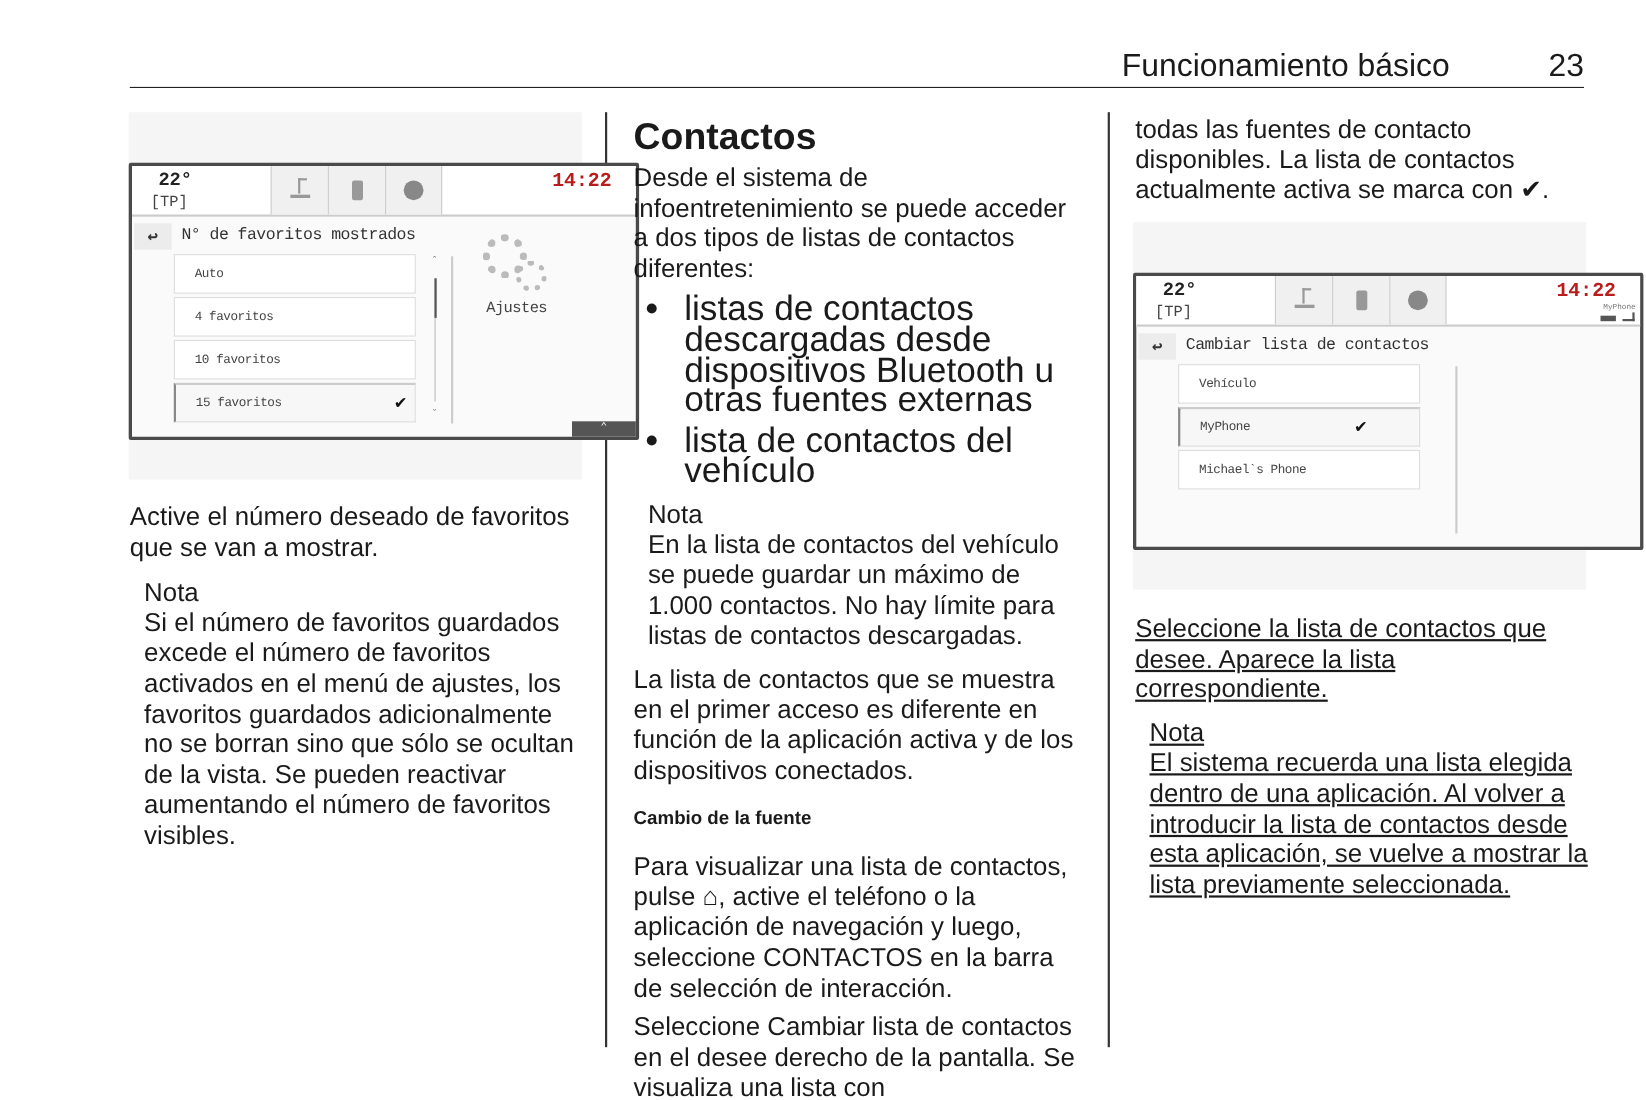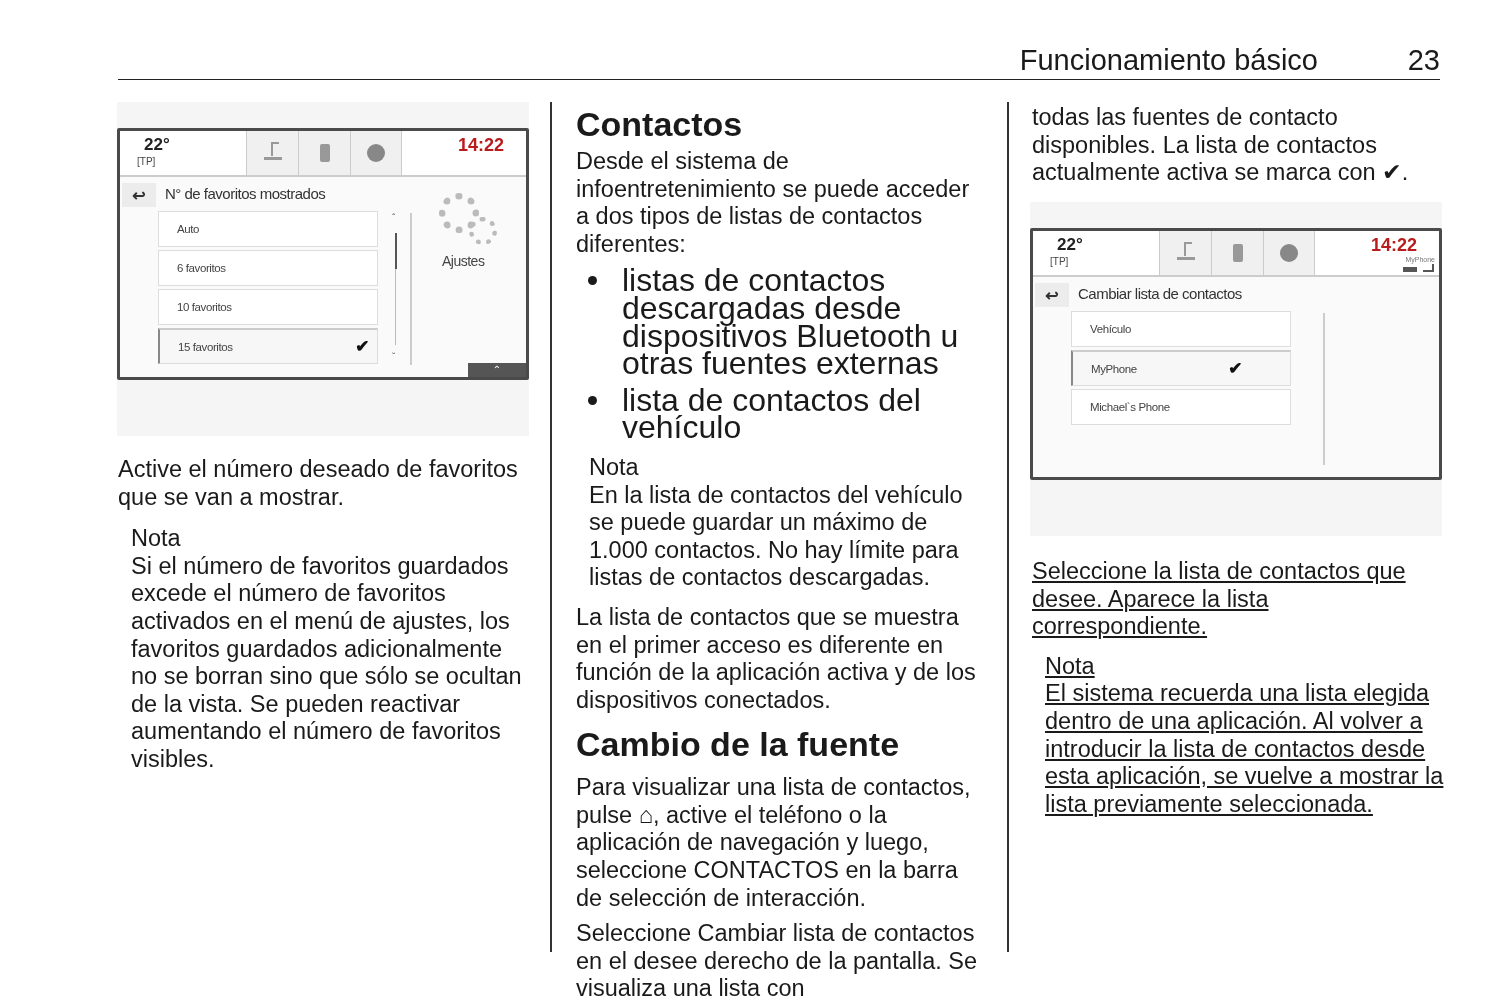--- a/index.html
+++ b/index.html
@@ -9,31 +9,31 @@
   .page-header { position: absolute; left: 118px; top: 40px; width: 1322px; height: 40px; border-bottom: 1.5px solid #222; text-decoration: underline; }
   .page-header .section { position: absolute; right: 122px; top: 4px; font-size: 29px; }
   .page-header .pagenum { position: absolute; right: 0; top: 4px; font-size: 29px; text-align: center; }
 
   .col-rule { position: absolute; top: 102px; width: 1.5px; height: 850px; background: #333; }
 
   .col { position: absolute; }
   .p { font-size: 23.5px; line-height: 27.6px; }
   .note { padding-left: 13px; }
   .h1 { font-size: 34px; line-height: 40px; }
-  .h2 { font-size: 34px; line-height: 32px; }
+  .h2 { font-size: 17px; line-height: 32px; }
   ul.bullets { list-style: none; }
   ul.bullets li { position: relative; padding-left: 46px; font-size: 32px; line-height: 27.6px; }
   ul.bullets li::before { content: ""; position: absolute; left: 12px; top: 9px; width: 9px; height: 9px; border-radius: 50%; background: #1a1a1a; }
 
   
   .screen-wrap { position: absolute; background: #f5f5f5; }
-  .screen { position: absolute; left: 0; top: 26px; width: 412px; height: 252px; background: #fafafa; border: 3px solid #4a4a4a; border-radius: 2px; font-family: Liberation Sans, sans-serif; }
+  .screen { position: absolute; left: 0; top: 46px; width: 464px; height: 252px; background: #fafafa; border: 3px solid #4a4a4a; border-radius: 2px; font-family: Liberation Mono, monospace; }
   .statusbar { position: absolute; left: 0; top: 0; right: 0; height: 46px; border-bottom: 2px solid #ccc; background: #fff; }
   .temp { position: absolute; left: 24px; top: 4px; font-size: 17px; font-weight: bold; color: #222; }
-  .tp { position: absolute; left: 17px; top: 25px; font-size: 10px; color: #444; }
+  .tp { position: absolute; left: 17px; top: 25px; font-size: 14px; color: #444; }
   .clock { position: absolute; right: 22px; top: 4px; font-size: 18px; font-weight: bold; color: #b91c1c; }
   .tabs { position: absolute; left: 126px; top: 0; height: 44px; display: flex; }
   .tab { width: 52px; height: 44px; border-left: 1px solid #ccc; background: #f0f0f0; display: flex; align-items: center; justify-content: center; }
   .tab:last-child { border-right: 1px solid #ccc; }
   .ico-nav { width: 18px; height: 14px; border-bottom: 3px solid #999; position: relative; }
   .ico-nav::before { content: ""; position: absolute; left: 7px; top: -4px; width: 6px; height: 12px; border-left: 2px solid #999; border-top: 2px solid #999; }
   .ico-phone { width: 10px; height: 18px; background: #999; border-radius: 2px; }
   .ico-disc { width: 18px; height: 18px; border-radius: 50%; background: #888; }
   .screen-title-row { position: absolute; left: 0; top: 52px; right: 0; height: 26px; }
   .back-btn { position: absolute; left: 2px; top: 0; width: 34px; height: 24px; background: #ececec; display: flex; align-items: center; justify-content: center; font-size: 16px; font-weight: bold; color: #333; }
@@ -91,21 +91,21 @@
       <div class="back-btn">
           <span>↩</span>
         </div>
       <span class="screen-title">N° de favoritos mostrados</span>
     </div>
     <div class="list">
       <div class="item">
           <span>Auto</span>
         </div>
       <div class="item">
-          <span>6 favoritos</span>
+          <span>4 favoritos</span>
         </div>
       <div class="item">
           <span>10 favoritos</span>
         </div>
       <div class="item sel">
           <span>15 favoritos</span>
           <span class="check">✔</span>
         </div>
     </div>
     <div class="scrollbar">

